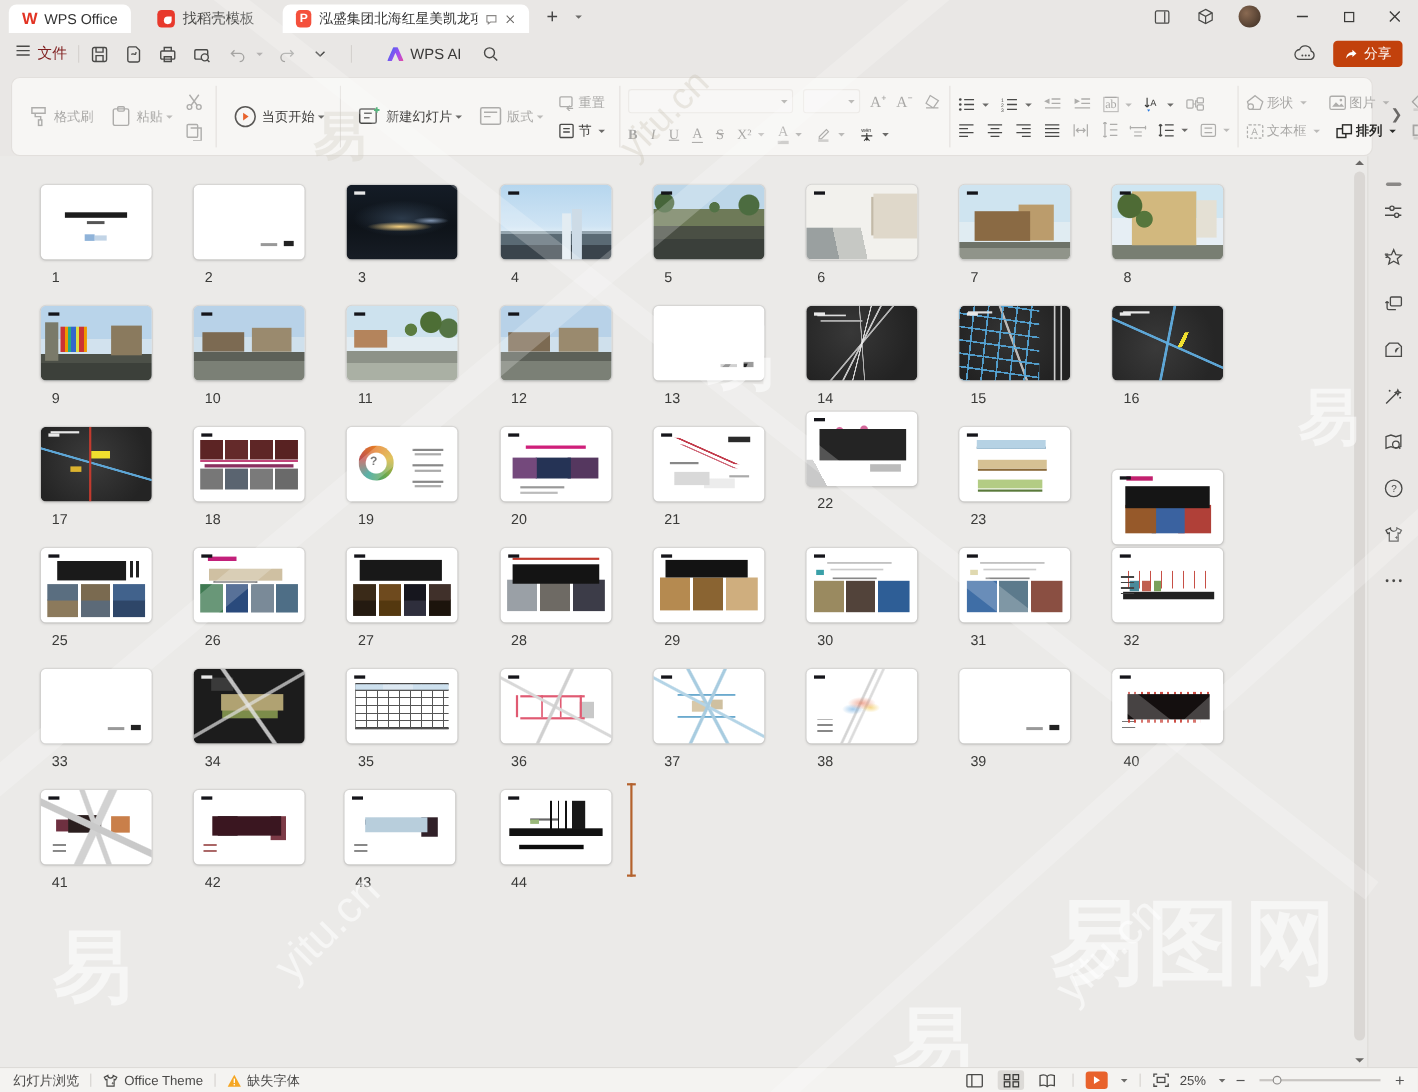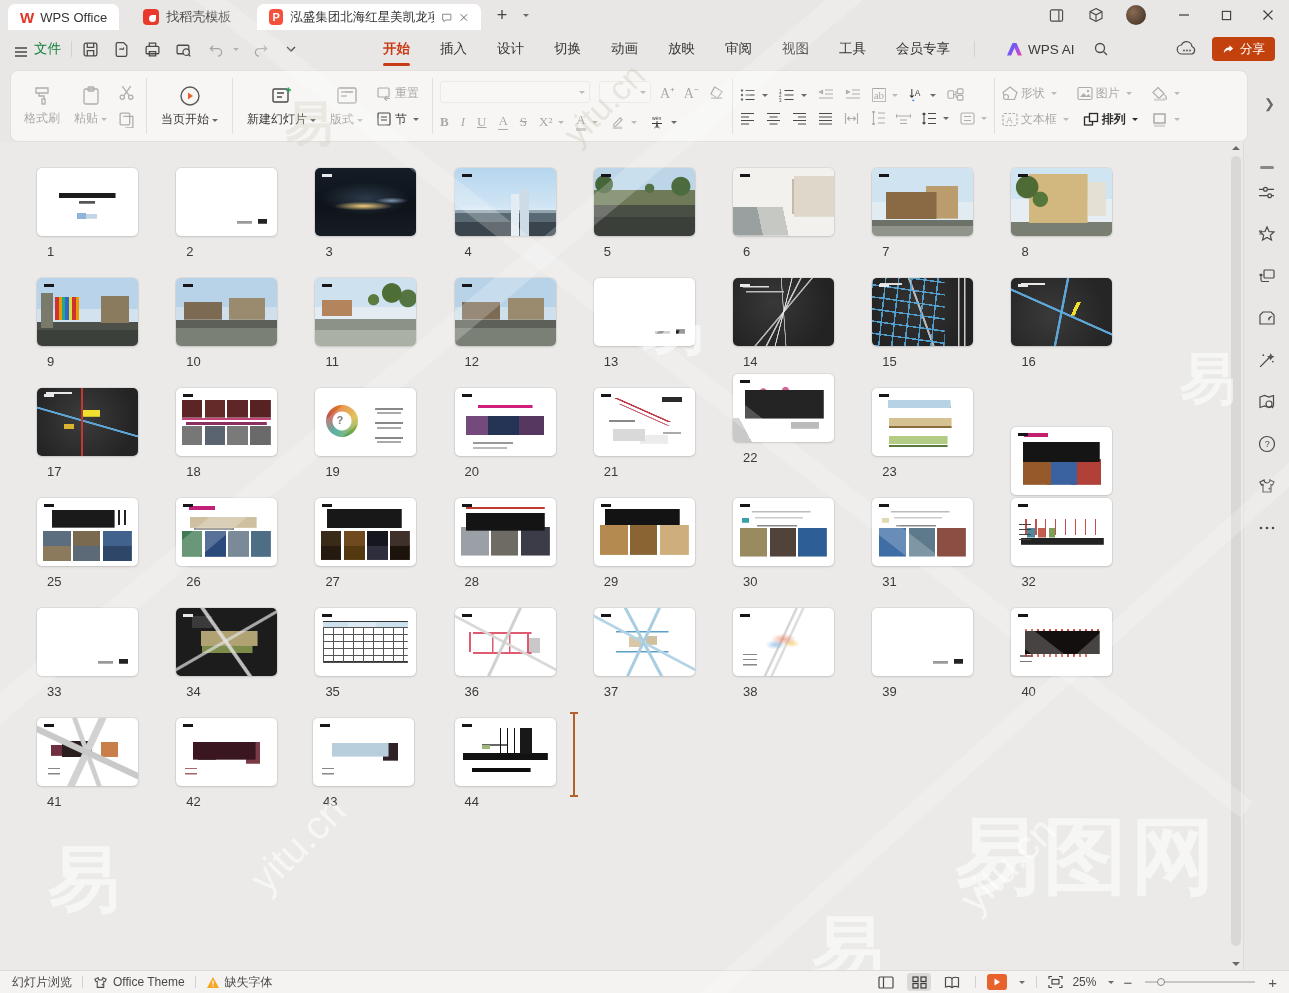--- a/index.html
+++ b/index.html
@@ -17,35 +17,35 @@
 .sq{width:16px;height:16px;border-radius:4px;display:flex;align-items:center;justify-content:center;color:#fff;font-size:11px;font-weight:bold}
 .sq.docer{background:#e8392c;position:relative}
 .sq.docer::after{content:"";position:absolute;width:7px;height:7px;border-radius:50% 0 50% 50%;background:#fff;right:3px;bottom:3px}
 .sq.ppt{background:#f4503c}
 .tabtitle{max-width:154px;overflow:hidden;white-space:nowrap;text-overflow:clip;font-size:12.5px}
 .tbtn{width:22px;height:22px;display:flex;align-items:center;justify-content:center;color:#5a5958}
 .winctl{position:absolute;top:0;height:30px;display:flex;align-items:center;justify-content:center}
 .avatar{width:20px;height:20px;border-radius:50%;background:radial-gradient(circle at 35% 35%,#8a6a52,#3a2c22)}
 
 .menubar{position:absolute;top:30px;left:0;width:100%;height:38px;display:flex;align-items:center;font-size:13.5px}
-.mfile{display:flex;align-items:flex-end;gap:6px;margin-left:14px;color:#15803d}
+.mfile{display:flex;align-items:flex-start;gap:6px;margin-left:14px;color:#7f1d1d}
 .vline{width:1px;height:16px;background:#d4d1ce;margin:0 10px}
 .qicons{display:flex;align-items:center;gap:14px;color:#4a4a48}
 .menus{display:flex;align-items:center;margin-left:84px;gap:26px}
 .mitem{color:#353432;position:relative;padding:4px 2px}
 .mitem.active{color:#c83b17;font-weight:bold}
 .mitem.active::after{content:"";position:absolute;left:2px;right:2px;bottom:-4px;height:3px;border-radius:2px;background:#c83b17}
 .ai{display:flex;align-items:center;gap:6px;margin-left:22px}
 .ailogo{width:15px;height:13px;background:linear-gradient(120deg,#2e6bf0,#a24df0 60%,#e84da0);clip-path:polygon(0 100%,38% 0,62% 0,100% 100%,72% 100%,50% 42%,28% 100%)}
 .menubar .right{position:absolute;right:14px;top:0;height:38px;display:flex;align-items:center;gap:14px}
 .sharebtn{height:24px;background:#c2410c;border-radius:4px;color:#fff;display:flex;align-items:center;padding:0 10px;gap:5px;font-size:12.5px}
 
 .panel{position:absolute;left:10px;top:70px;width:1238px;height:72px;background:#f7f6f4;border:1px solid #e2dfdc;border-radius:8px;display:flex;align-items:center;padding:3px 6px}
 .gdiv{width:1px;height:56px;background:#e3e0dd;margin:0 7px;flex:none}
-.bigbtn{display:flex;flex-direction:column;align-items:center;justify-content:center;gap:3px;font-size:12px;color:#3c3b39;padding:0 7px;height:60px;flex:none}
+.bigbtn{display:flex;align-items:center;justify-content:center;gap:3px;font-size:12px;color:#3c3b39;padding:0 7px;height:60px;flex:none}
 .bigbtn .lbl{display:flex;align-items:center;white-space:nowrap}
 .smallcol{display:flex;flex-direction:column;justify-content:center;gap:10px;height:60px;flex:none;padding:0 4px}
 .grid2{display:flex;flex-direction:column;justify-content:center;gap:9px;height:60px;flex:none}
 .row{display:flex;align-items:center;gap:9px}
 .rowbtn{display:flex;align-items:center;gap:3px;font-size:12px;color:#3c3b39;white-space:nowrap}
 .combo{height:22px;border:1px solid #ddd9d5;border-radius:3px;background:#fbfaf9;display:flex;align-items:center;justify-content:flex-end;padding:0 4px}
 .fname{width:150px}.fsize{width:52px}
 .glyph{font-size:13px;color:#3c3b39;font-family:"Liberation Serif",serif}
 .expand{position:absolute;right:14px;top:96px;color:#6a6866;font-size:13px}
 
@@ -220,32 +220,20 @@
         <path d="M5 4L2 7l3 3M2.5 7H10a4 4 0 0 1 0 8" fill="none" stroke="#4a4a48" stroke-width="1.3"></path>
       </svg>
     <span class="caret dis"></span>
     <svg width="16" height="15" viewBox="0 0 16 16" class="dis" style="margin-left:8px">
         <path d="M11 4l3 3-3 3M13.5 7H6a4 4 0 0 0 0 8" fill="none" stroke="#4a4a48" stroke-width="1.3"></path>
       </svg>
     <svg width="12" height="12" viewBox="0 0 12 12" style="margin-left:10px">
         <path d="M2 4l4 4 4-4" fill="none" stroke="#4a4a48" stroke-width="1.3"></path>
       </svg>
   </div>
-  <div class="menus" id="menu-items">
-      <span class="mitem active">开始</span>
-      <span class="mitem">插入</span>
-      <span class="mitem">设计</span>
-      <span class="mitem">切换</span>
-      <span class="mitem">动画</span>
-      <span class="mitem">放映</span>
-      <span class="mitem">审阅</span>
-      <span class="mitem">视图</span>
-      <span class="mitem">工具</span>
-      <span class="mitem">会员专享</span>
-    </div>
   <div class="vline" style="margin-left:22px"></div>
   <div class="ai">
     <span class="ailogo"></span>
     <span>WPS AI</span>
   </div>
   <svg width="16" height="16" viewBox="0 0 16 16" style="margin-left:18px">
       <circle cx="7" cy="7" r="4.5" fill="none" stroke="#4a4a48" stroke-width="1.3"></circle>
       <line x1="10.5" y1="10.5" x2="14" y2="14" stroke="#4a4a48" stroke-width="1.3"></line>
     </svg>
   <div class="right">

